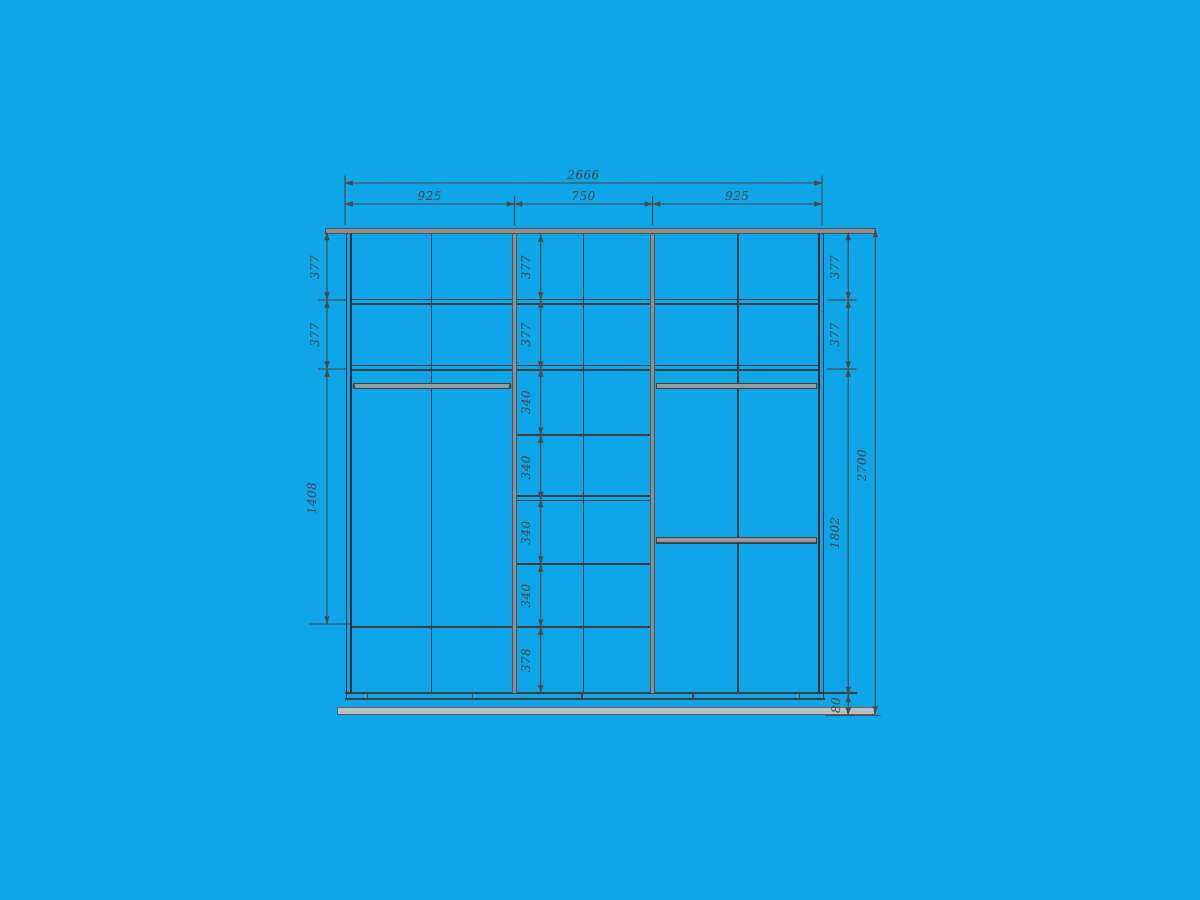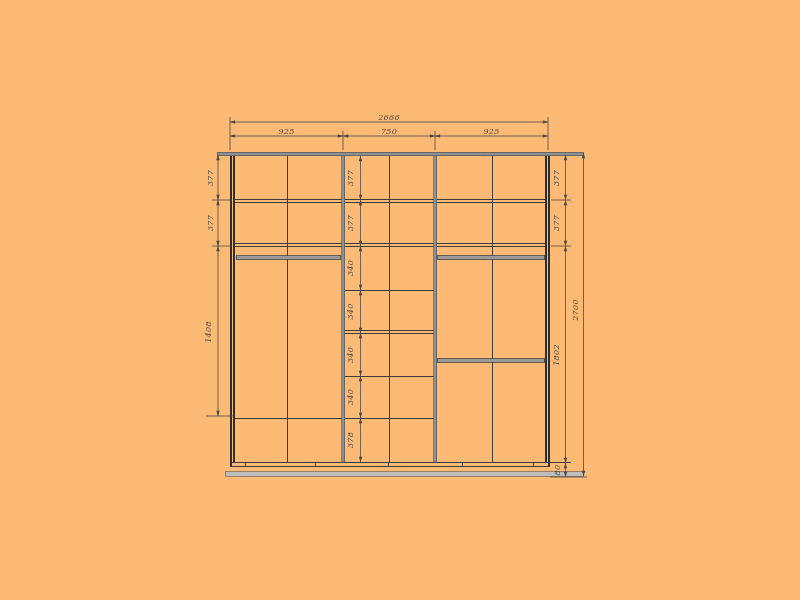--- a/index.html
+++ b/index.html
@@ -1,16 +1,16 @@
 <!DOCTYPE html>
 <html><head>
 <meta charset="utf-8">
 <style>
   html,body{margin:0;padding:0;background:#ffffff;}
-  .canvas{position:relative;width:800px;height:600px;background:#fdba74;overflow:hidden;
+  .canvas{position:relative;width:800px;height:600px;background:#0ea5e9;overflow:hidden;
           font-family:"Liberation Sans",sans-serif;}
   svg{display:block;}
   .s    {stroke:#3d3d3d;stroke-width:1;fill:none;shape-rendering:crispEdges;}
   .sw   {stroke:#2f2f2f;stroke-width:1.1;fill:none;shape-rendering:crispEdges;}
   .band {fill:#8f8f8f;stroke:#4d4d4d;stroke-width:0.6;shape-rendering:crispEdges;}
   .bandL{fill:#bdbdbd;stroke:#5a5a5a;stroke-width:0.6;shape-rendering:crispEdges;}
   .rod  {fill:#9a9a9a;stroke:#404040;stroke-width:0.8;shape-rendering:crispEdges;}
   .dim  {stroke:#4a4a4a;stroke-width:0.8;fill:none;}
   .dimtext{font:italic 8px "DejaVu Serif",serif;fill:#474747;letter-spacing:0.3px;}
   .arrow{fill:#4a4a4a;stroke:none;}

